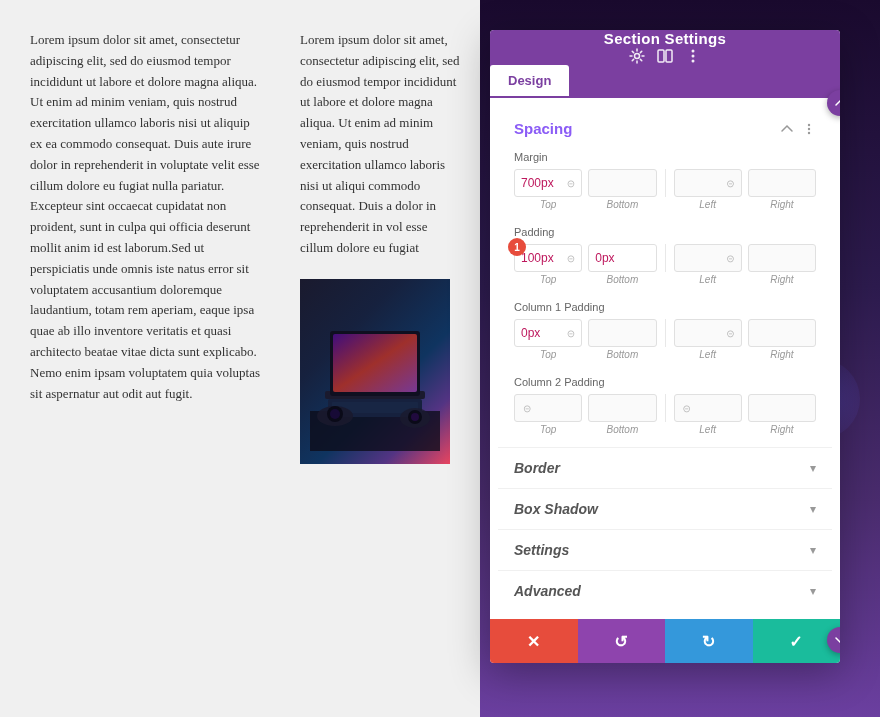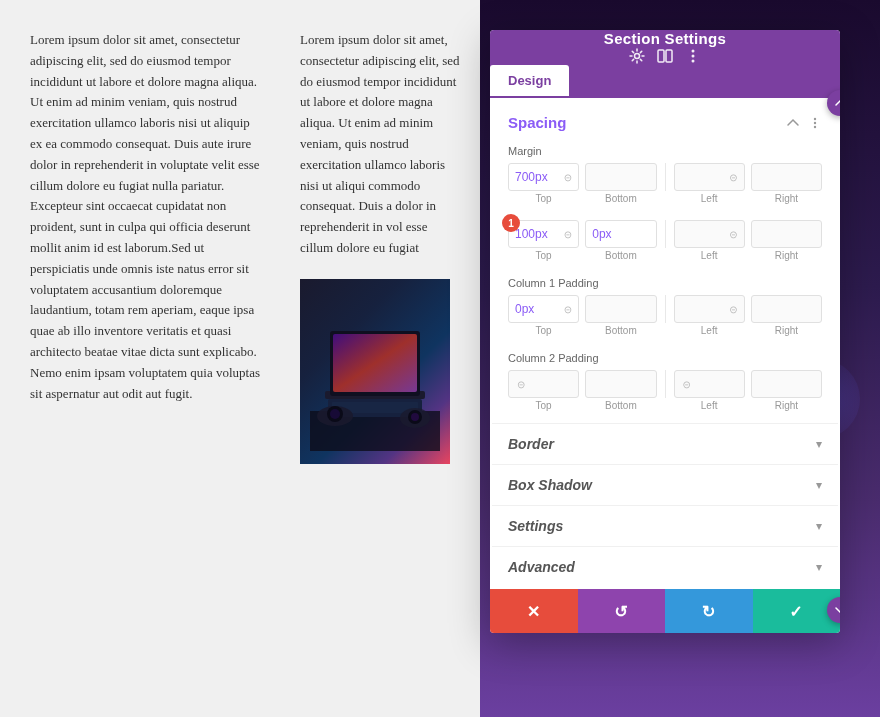--- a/index.html
+++ b/index.html
@@ -131,21 +131,21 @@
     }
 
     .tab.active {
       background: #fff;
       color: #7b3fa0;
       font-weight: 600;
     }
 
     
     .panel-body {
-      padding: 2px;
+      padding: 8px;
       background: #fff;
     }
 
     
     .section-header {
       display: flex;
       align-items: center;
       justify-content: space-between;
       padding: 14px 16px 10px 16px;
     }
@@ -196,33 +196,34 @@
       height: 28px;
       position: relative;
     }
 
     .field-input-wrap.has-value {
       background: #fff;
     }
 
     .field-value {
       font-size: 12px;
-      color: #8b5cf6;
+      color: #be185d;
       flex: 1;
     }
 
     .field-link-icon {
       color: #bbb;
       font-size: 10px;
       margin-left: 2px;
     }
 
     .fields-label-row {
       display: flex;
       gap: 6px;
+      font-style: italic;
     }
 
     .field-label-cell {
       flex: 1;
       font-size: 10px;
       color: #999;
       text-align: center;
     }
 
     
@@ -427,20 +428,21 @@
         </div>
         <div style="width:5px;"></div>
         <div style="flex:1;display:flex;gap:6px;">
           <div class="field-label-cell">Left</div>
           <div class="field-label-cell">Right</div>
         </div>
       </div>
     </div>
 
     <div class="field-group" style="position:relative;">
+      <div class="field-group-label">Padding</div>
       <div class="fields-row">
         <div style="flex:1; display:flex; gap:6px; position:relative;">
 
           <div style="position:absolute; left:-6px; top:-6px; width:18px; height:18px; background:#e74c3c; border-radius:50%; color:white; font-size:10px; font-weight:700; display:flex; align-items:center; justify-content:center; z-index:10;">1</div>
           <div class="field-half">
             <div class="field-input-wrap has-value">
               <span class="field-value">100px</span>
               <span class="field-link-icon">⊝</span>
             </div>
           </div>

